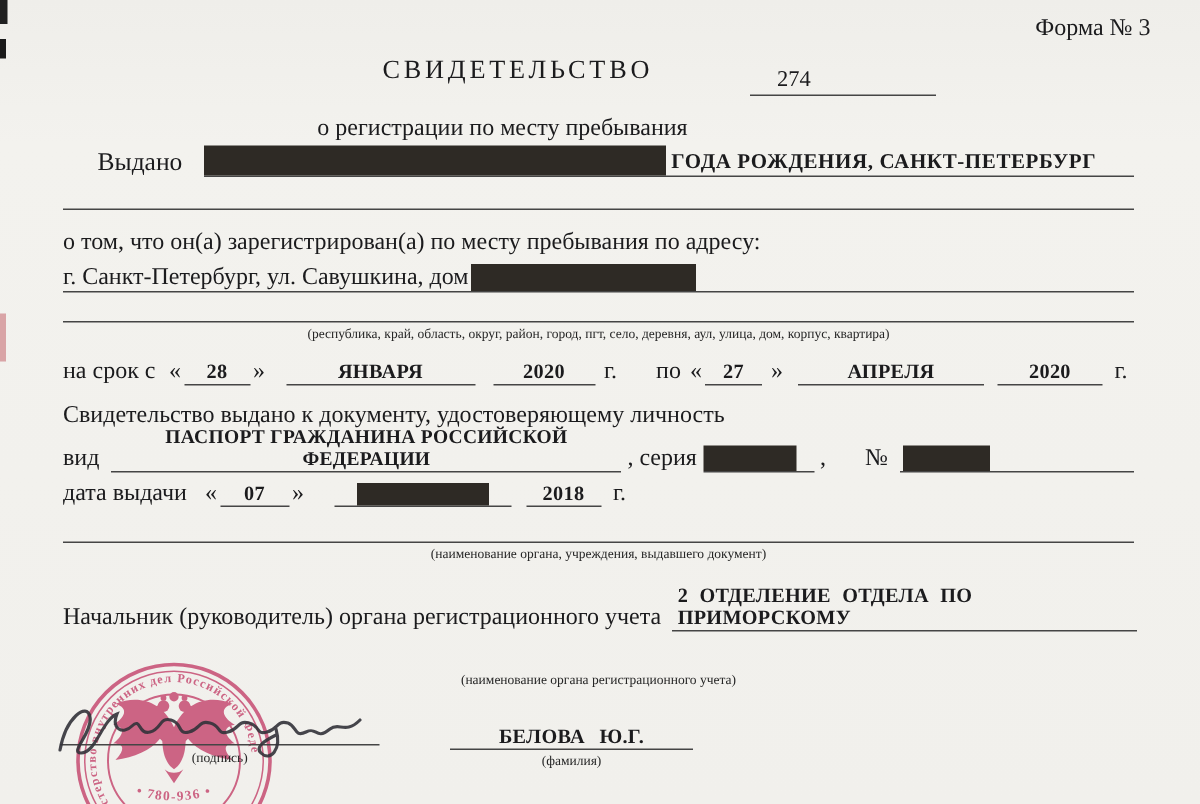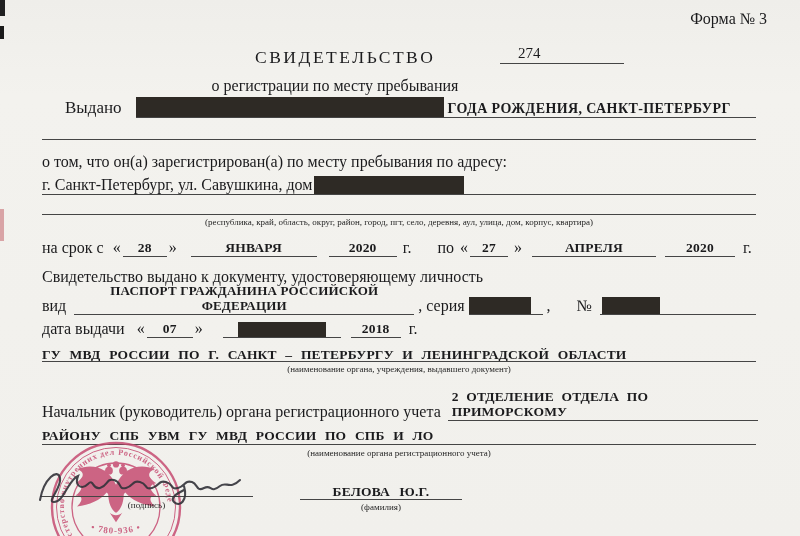--- a/index.html
+++ b/index.html
@@ -24,21 +24,21 @@
 <body>
 
 <div id="doc">
 
   <div class="mark" style="left:0;top:7;width:5px;height:16px;background:#202020;"></div>
   <div class="mark" style="left:0;top:26px;width:4px;height:13px;background:#1a1a1a;"></div>
   <div class="mark" style="left:0;top:209px;width:4px;height:32px;background:#d08a8e;opacity:.75;"></div>
 
   <div class="abs" style="right:33px;top:10px;font-size:16px;">Форма № 3</div>
 
-  <div class="abs" style="left:255px;top:47px;font-size:17.5px;letter-spacing:2.5px;">СВИДЕТЕЛЬСТВО</div>
+  <div class="abs" style="left:255px;top:36px;font-size:17.5px;letter-spacing:2.5px;">СВИДЕТЕЛЬСТВО</div>
   <div class="abs u" style="left:500px;top:44px;width:124px;height:19px;">
     <span style="font-size:15px;padding-left:18px;">274</span>
   </div>
   <div class="abs" style="left:180px;top:77px;width:310px;text-align:center;font-size:16px;">о регистрации по месту пребывания</div>
 
   <div class="row" style="left:65px;right:44px;top:95px;height:23px;">
     <span class="txt" style="font-size:17px;">Выдано</span>
     <span class="u" style="flex:1;margin-left:14px;display:flex;align-items:flex-end;height:23px;text-align:center;">
       <span class="bar" style="width:308px;height:20px;"></span>
       <span class="bold-val" style="padding-left:4px;font-size:14px;letter-spacing:.4px;">ГОДА РОЖДЕНИЯ, САНКТ-ПЕТЕРБУРГ</span>
@@ -95,30 +95,26 @@
     <span class="txt" style="margin-left:12px;">«</span>
     <span class="u cell bold-val" style="width:46px;margin-left:2px;">07</span>
     <span class="txt" style="margin-left:2px;">»</span>
     <span class="u cell" style="width:118px;margin-left:20px;display:flex;align-items:flex-end;justify-content:center;height:19px;">
       <span class="bar" style="width:88px;height:15px;"></span>
     </span>
     <span class="u cell bold-val" style="width:50px;margin-left:10px;">2018</span>
     <span class="txt" style="margin-left:8px;">г.</span>
   </div>
 
-  <div class="abs bold-val ws5" style="left:42px;top:347px;">ГУ МВД РОССИИ ПО Г. САНКТ – ПЕТЕРБУРГУ И ЛЕНИНГРАДСКОЙ ОБЛАСТИ</div>
   <div class="fullline" style="top:361px;"></div>
   <div class="cap" style="top:364px;">(наименование органа, учреждения, выдавшего документ)</div>
 
   <div class="row" style="left:42px;right:42px;top:401px;height:20px;">
     <span class="txt">Начальник (руководитель) органа регистрационного учета</span>
     <span class="u bold-val ws4" style="flex:1;margin-left:7px;padding-left:4px;height:20px;display:flex;align-items:flex-end;">2 ОТДЕЛЕНИЕ ОТДЕЛА ПО ПРИМОРСКОМУ</span>
-  </div>
-  <div class="row" style="left:42px;right:44px;top:426px;height:19px;">
-    <span class="u bold-val ws5" style="flex:1;height:19px;display:flex;align-items:flex-end;">РАЙОНУ СПБ УВМ ГУ МВД РОССИИ ПО СПБ И ЛО</span>
   </div>
   <div class="cap" style="top:448px;">(наименование органа регистрационного учета)</div>
 
   <svg class="abs" style="left:46px;top:437px;" width="140" height="140" viewBox="-70 -70 140 140">
     <g opacity="0.83">
       <circle r="64" fill="none" stroke="#c5486f" stroke-width="2.4"></circle>
       <circle r="59.5" fill="none" stroke="#c5486f" stroke-width="1"></circle>
       <circle r="44" fill="none" stroke="#c5486f" stroke-width="1.3"></circle>
       <g transform="rotate(-18)">
         <defs>

